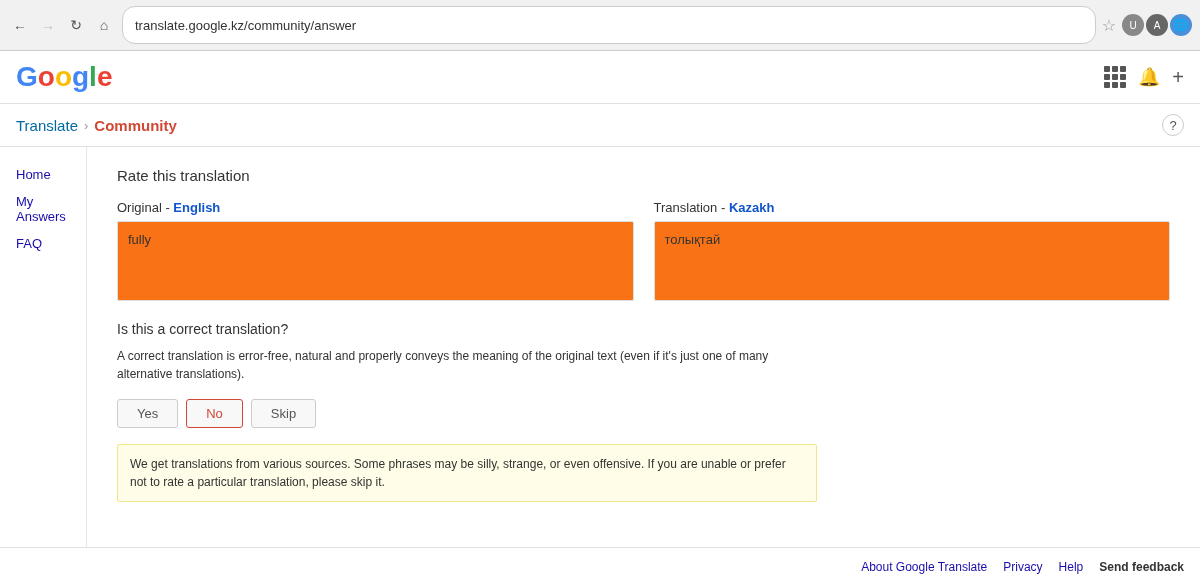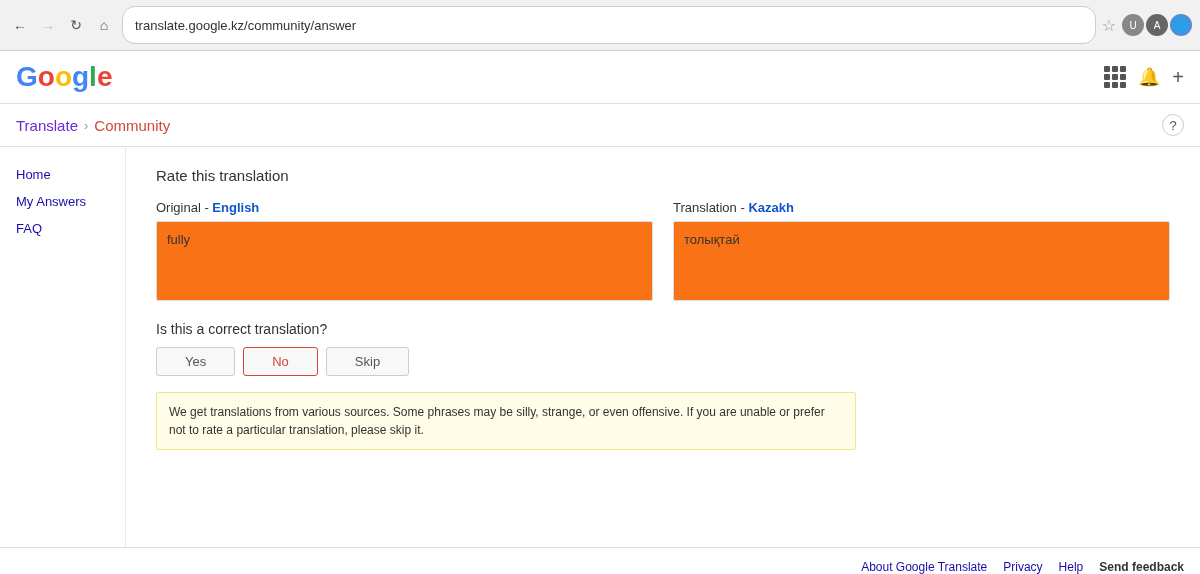--- a/index.html
+++ b/index.html
@@ -131,48 +131,48 @@
       align-items: center;
       justify-content: space-between;
     }
     .breadcrumb {
       display: flex;
       align-items: center;
       gap: 6px;
       font-size: 15px;
     }
     .breadcrumb-translate {
-      color: #6d28d9;
+      color: #0369a1;
       font-weight: 500;
     }
     .breadcrumb-arrow {
       color: #999;
       font-size: 13px;
     }
     .breadcrumb-community {
       color: #d14836;
-      font-weight: 400;
+      font-weight: 700;
     }
     .help-btn {
       width: 22px; height: 22px;
       border: 1px solid #ccc;
       border-radius: 50%;
       display: flex; align-items: center; justify-content: center;
       color: #555;
       font-size: 13px;
       cursor: pointer;
     }
 
     
     .main-layout {
       display: flex;
       min-height: 400px;
     }
     .sidebar {
-      width: 126px;
+      width: 87px;
       padding: 16px 0 16px 16px;
       border-right: 1px solid #e8e8e8;
     }
     .sidebar-item {
       display: block;
       padding: 4px 0;
       color: #1a0dab;
       text-decoration: none;
       font-size: 13px;
       cursor: pointer;
@@ -234,21 +234,21 @@
       margin-bottom: 16px;
       max-width: 700px;
     }
 
     .button-row {
       display: flex;
       gap: 8px;
       margin-bottom: 16px;
     }
     .btn {
-      padding: 6px 28px;
+      padding: 6px 19px;
       font-size: 13px;
       border-radius: 3px;
       cursor: pointer;
       border: 1px solid #ccc;
       background: #f8f8f8;
       color: #333;
       text-align: center;
     }
     .btn-yes {
       color: #555;
@@ -370,20 +370,21 @@
       </div>
       <div class="translation-col">
         <div class="col-label">
           <span>Translation - </span><span class="col-label-lang">Kazakh</span>
         </div>
         <div class="text-box">толықтай</div>
       </div>
     </div>
 
     <p class="question-text">Is this a correct translation?</p>
+    <p class="description-text">A correct translation is error-free, natural and properly conveys the meaning of the original text (even if it's just one of many alternative translations).</p>
 
     <div class="button-row">
       <button class="btn btn-yes">Yes</button>
       <button class="btn btn-no">No</button>
       <button class="btn btn-skip">Skip</button>
     </div>
 
     <div class="notice-box">We get translations from various sources. Some phrases may be silly, strange, or even offensive. If you are unable or prefer not to rate a particular translation, please skip it.</div>
   </div>
 </div>

